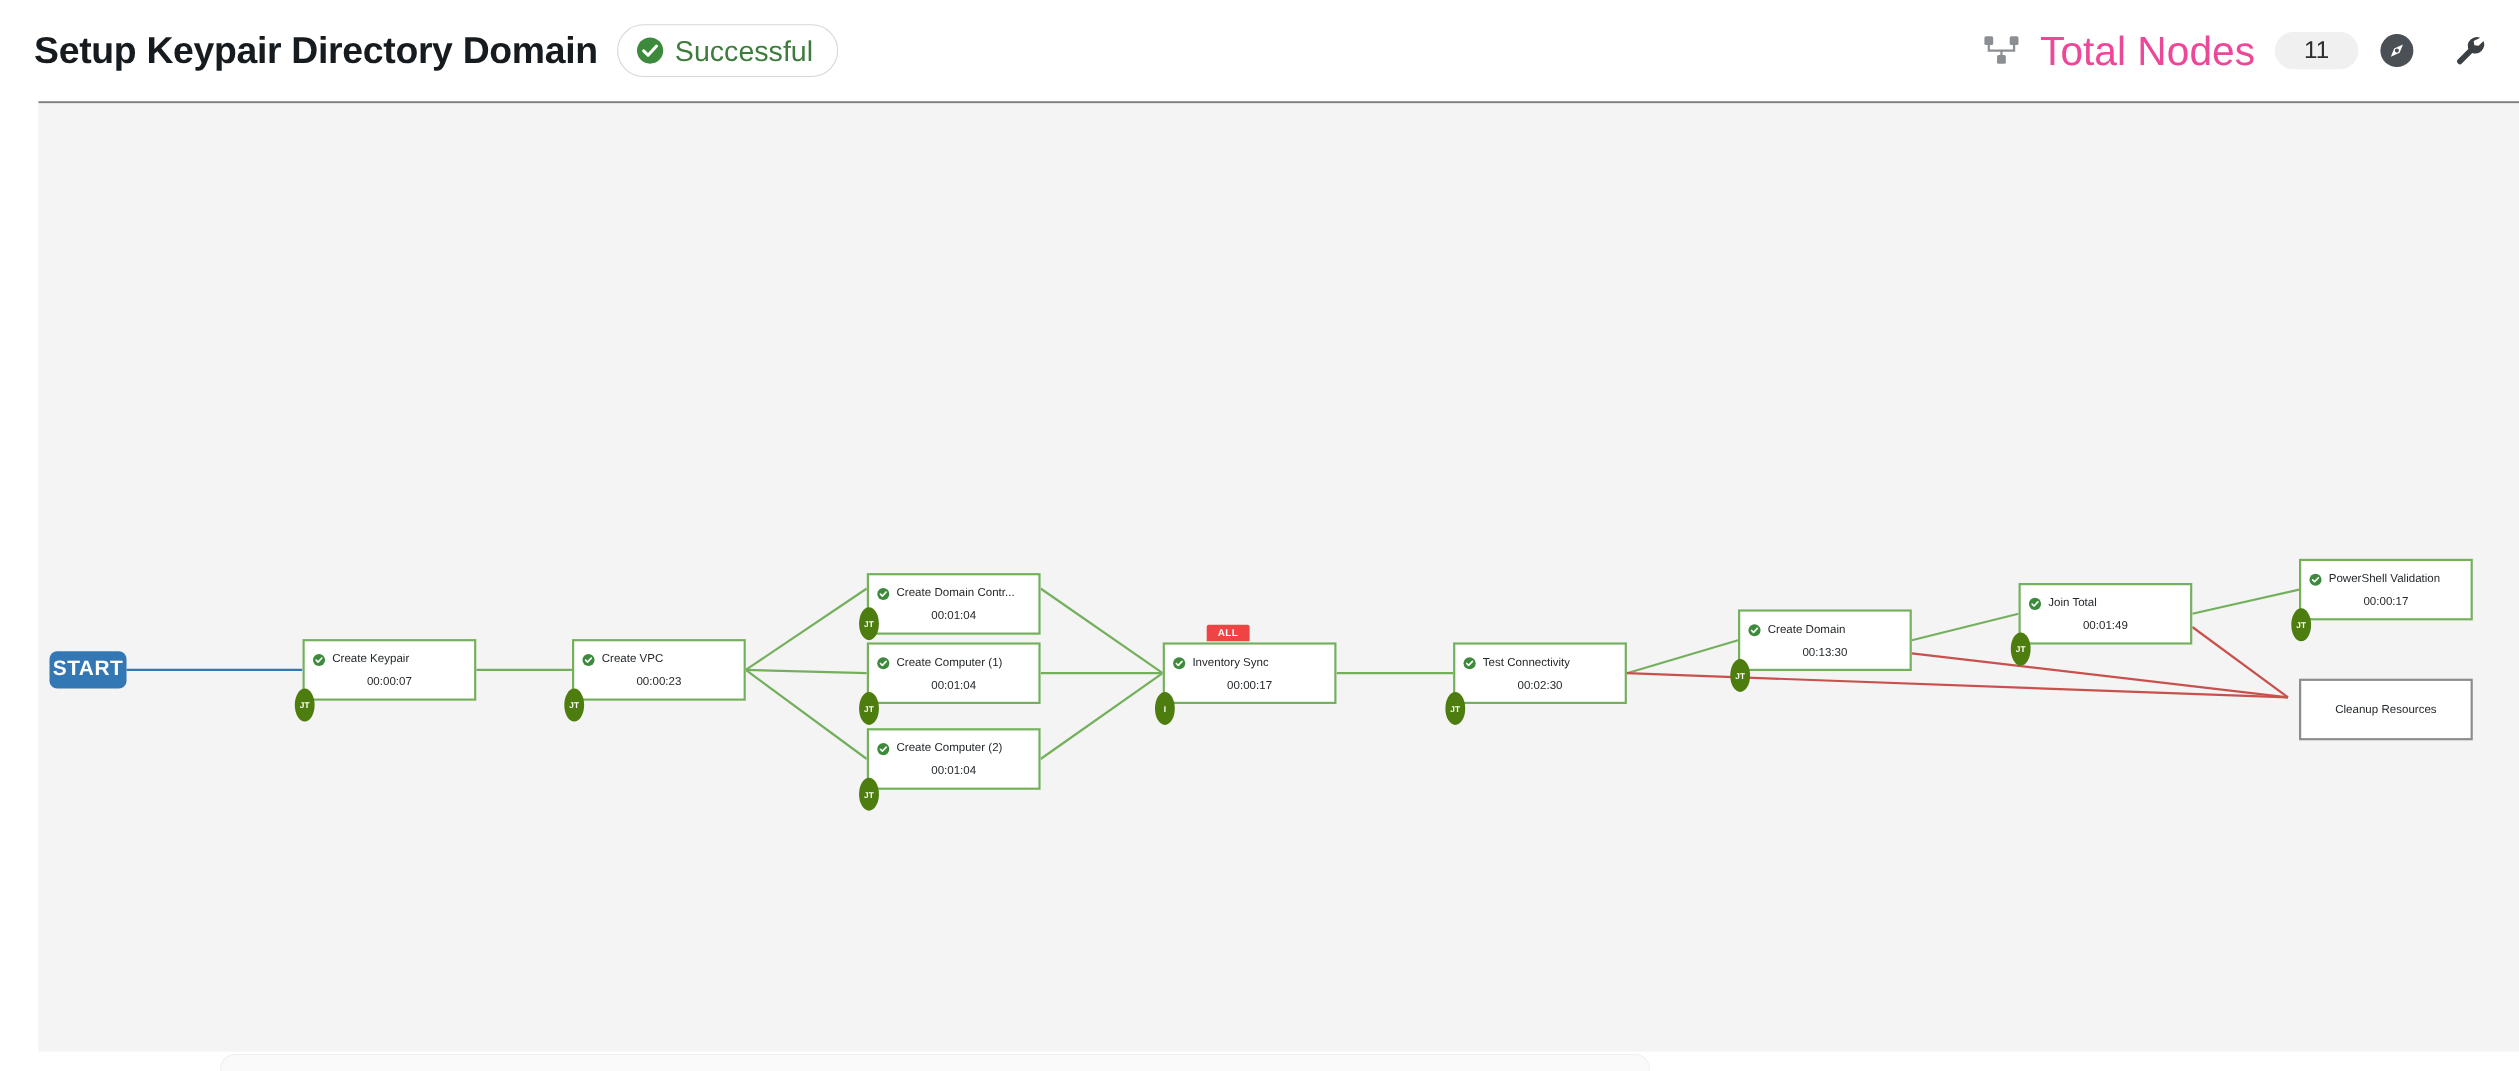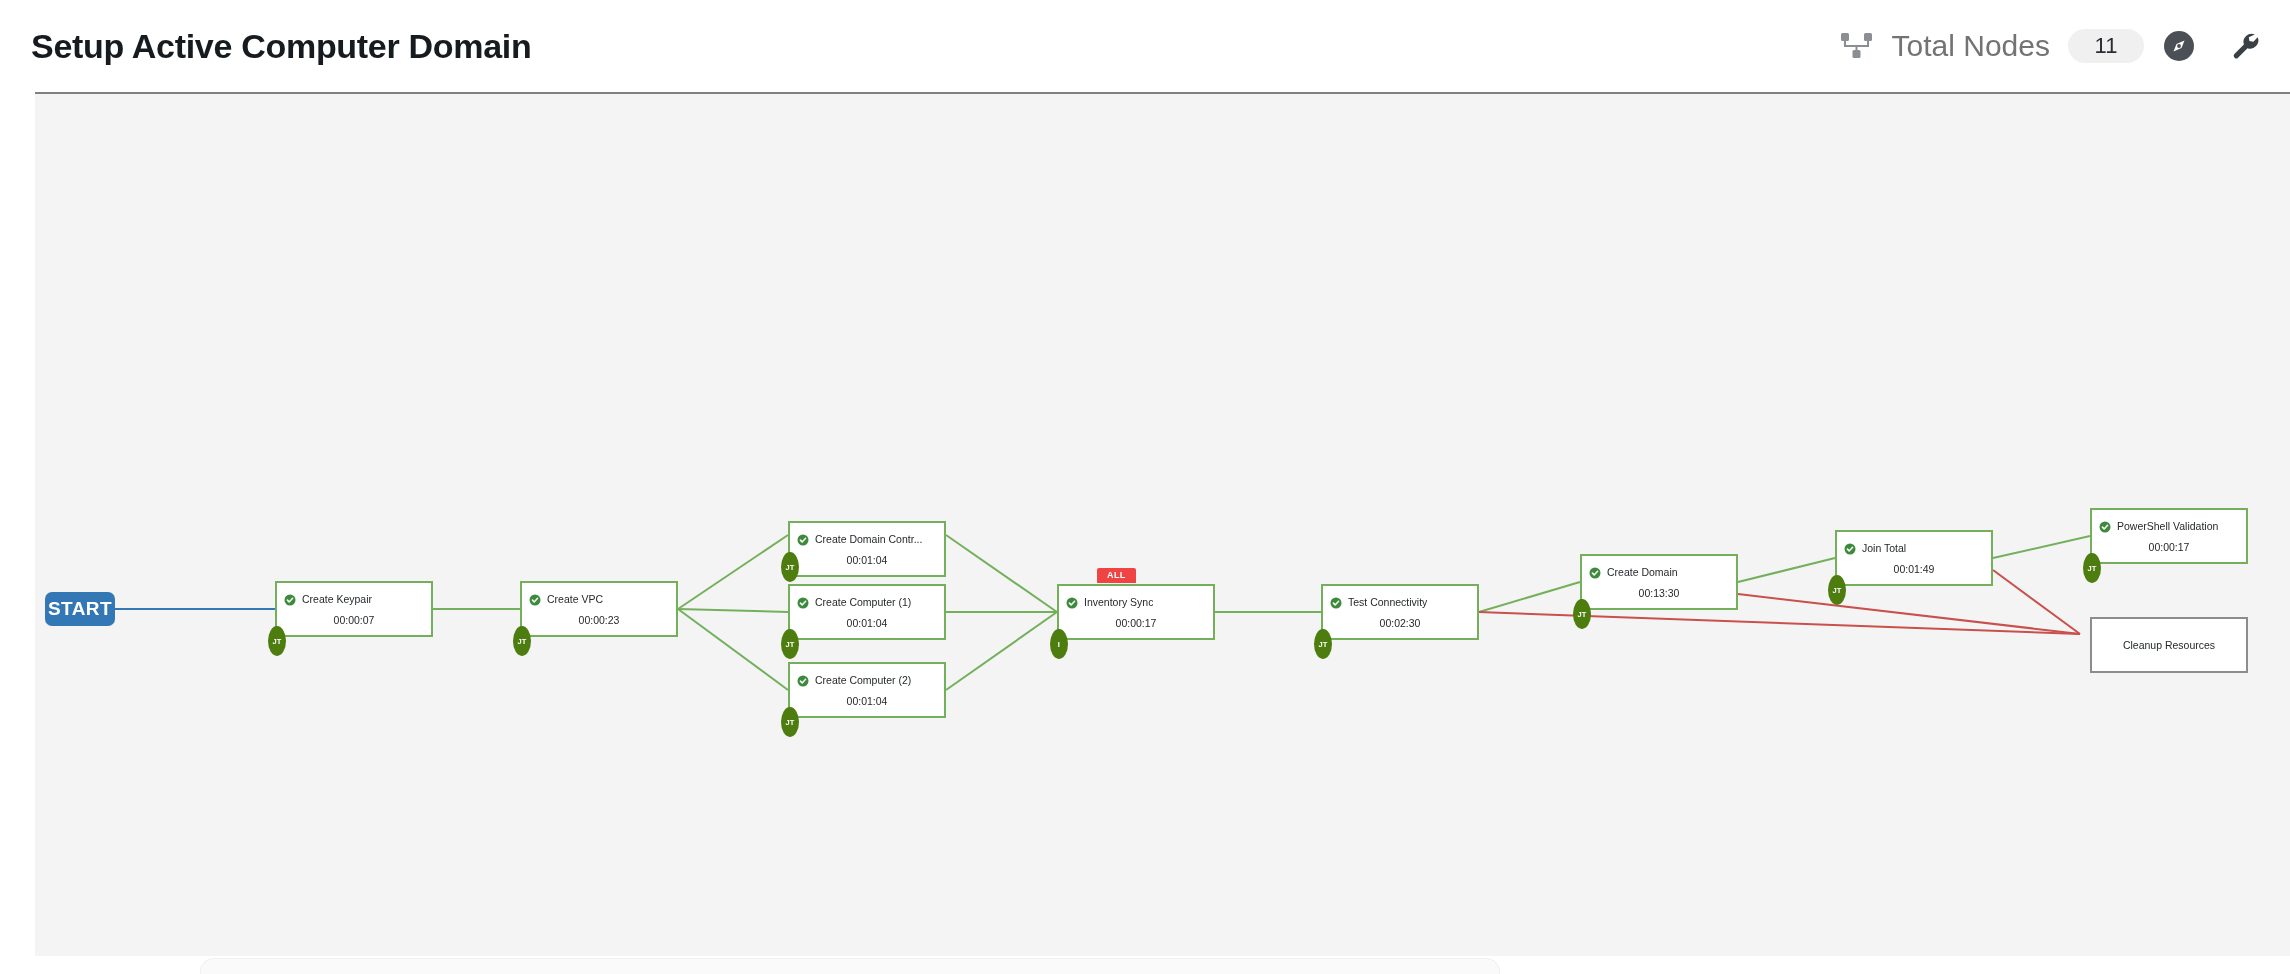--- a/index.html
+++ b/index.html
@@ -83,22 +83,22 @@
     top: 0;
     height: 92px;
     display: flex;
     align-items: center;
     gap: 18px;
   }
 
   .nodes-icon { width: 34px; height: 30px; display:block; }
 
   .total-nodes-label {
-    font-size: 30px;
-    color: #737373;
+    font-size: 37px;
+    color: #ec4899;
     white-space: nowrap;
     line-height: 1;
   }
 
   .count-badge {
     background: #f0f0f0;
     border-radius: 18px;
     min-width: 40px;
     height: 34px;
     padding: 0 18px;
@@ -271,22 +271,29 @@
   }
 </style>
 </head>
 <body>
 
 <div id="app">
 
   <div class="header">
 
     <div class="header-left">
-      <div class="page-title">Setup Active Computer Domain</div>
-
+      <div class="page-title">Setup Keypair Directory Domain</div>
+
+      <div class="status-pill">
+        <svg class="check-circle" viewBox="0 0 24 24">
+          <circle cx="12" cy="12" r="11" fill="#3d8a3d"></circle>
+          <path d="M6.6 12.2 L10.3 15.9 L17.4 8.2" fill="none" stroke="#ffffff" stroke-width="2.6" stroke-linecap="round" stroke-linejoin="round"></path>
+        </svg>
+        <span class="label">Successful</span>
+      </div>
     </div>
 
     <div class="header-right">
       <svg class="nodes-icon" viewBox="0 0 34 30">
         <rect x="1" y="2" width="8" height="8" rx="1.5" fill="#8b8f94"></rect>
         <rect x="24" y="2" width="8" height="8" rx="1.5" fill="#8b8f94"></rect>
         <rect x="12.5" y="19" width="8" height="8" rx="1.5" fill="#8b8f94"></rect>
         <path d="M5 10 L5 15 L28 15 L28 10" fill="none" stroke="#8b8f94" stroke-width="2"></path>
         <path d="M16.5 15 L16.5 19" fill="none" stroke="#8b8f94" stroke-width="2"></path>
       </svg>

